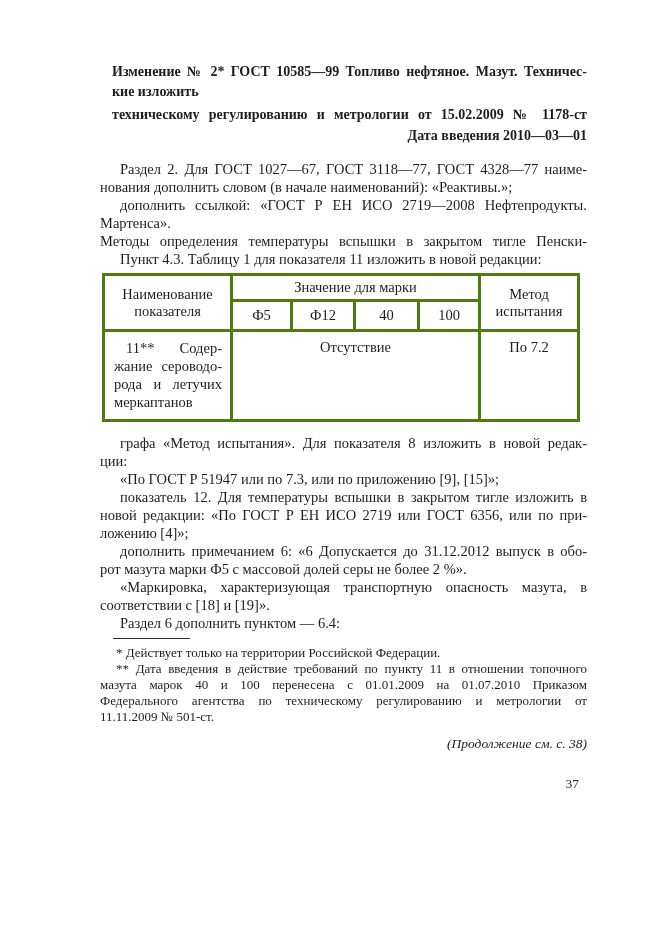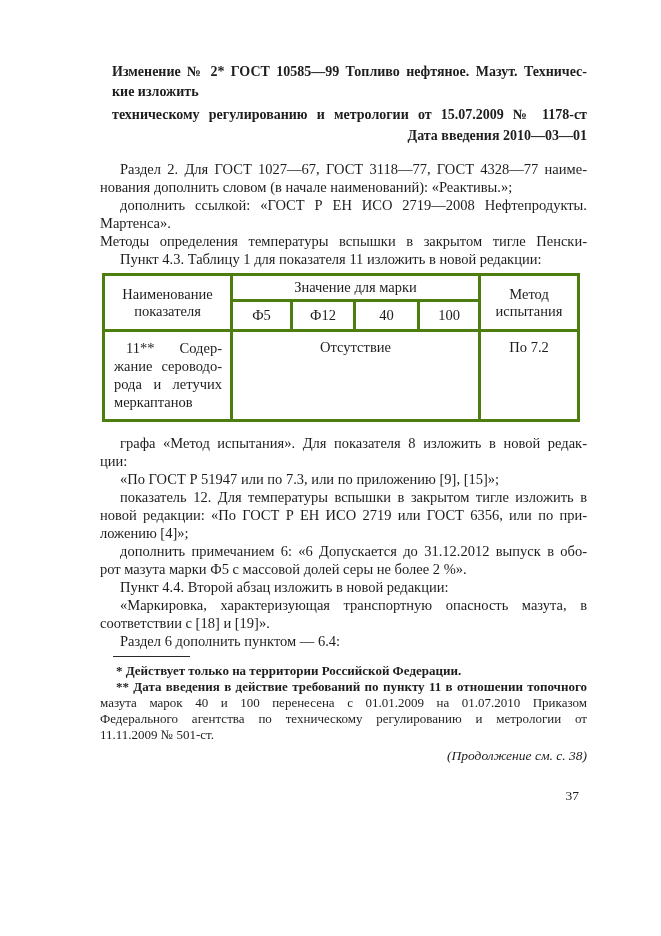--- a/index.html
+++ b/index.html
@@ -59,54 +59,54 @@
     line-height: 17px;
   }
   .c-group { text-align: center; height: 23px; vertical-align: middle; }
   .marks td { text-align: center; height: 27px; vertical-align: middle; }
   .body-row td { height: 80px; vertical-align: top; }
   .cell-name { padding: 7px 8px 0 9px !important; line-height: 18px; }
   .cell-name .ln.i { text-indent: 12px; }
   .cell-value, .cell-method { text-align: center; padding-top: 7px !important; }
 
   .footnotes { margin-top: 6px; font-size: 13px; line-height: 16px; }
-  .footnotes .ln.i { text-indent: 16px; font-weight: bold; }
+  .footnotes .ln.i { text-indent: 16px; }
   .fn-rule {
     width: 77px;
     border-top: 1px solid #2b2b2b;
     margin: 0 0 6px 13px;
     height: 0;
   }
   .continuation {
     text-align: right;
     font-style: italic;
     font-size: 13.5px;
     line-height: 17px;
-    margin-top: 4px;
+    margin-top: 10px;
   }
   .page-number {
     text-align: right;
     font-size: 13.5px;
     margin-top: 24px;
     padding-right: 8px;
   }
 </style>
 </head>
 <body>
 
 <div class="page">
   <div class="content">
 
     <div class="doc-header">
       <div>
           <div class="ln f">Изменение № 2* ГОСТ 10585—99 Топливо нефтяное. Мазут. Техничес-</div>
           <div class="ln">кие изложить</div>
         </div>
       <div class="approval">
-          <div class="ln f">техническому регулированию и метрологии от 15.07.2009 № 1178-ст</div>
+          <div class="ln f">техническому регулированию и метрологии от 15.02.2009 № 1178-ст</div>
         </div>
       <div class="date-line">Дата введения 2010—03—01</div>
     </div>
 
     <div class="body-text sec1">
         <div class="ln i f">Раздел 2. Для ГОСТ 1027—67, ГОСТ 3118—77, ГОСТ 4328—77 наиме-</div>
         <div class="ln">нования дополнить словом (в начале наименований): «Реактивы.»;</div>
         <div class="ln i f">дополнить ссылкой: «ГОСТ Р ЕН ИСО 2719—2008 Нефтепродукты.</div>
         <div class="ln">Мартенса».</div>
         <div class="ln f">Методы определения температуры вспышки в закрытом тигле Пенски-</div>
@@ -155,21 +155,20 @@
 
     <div class="body-text sec2">
         <div class="ln i f">графа «Метод испытания». Для показателя 8 изложить в новой редак-</div>
         <div class="ln">ции:</div>
         <div class="ln i">«По ГОСТ Р 51947 или по 7.3, или по приложению [9], [15]»;</div>
         <div class="ln i f">показатель 12. Для температуры вспышки в закрытом тигле изложить в</div>
         <div class="ln f">новой редакции: «По ГОСТ Р ЕН ИСО 2719 или ГОСТ 6356, или по при-</div>
         <div class="ln">ложению [4]»;</div>
         <div class="ln i f">дополнить примечанием 6: «6 Допускается до 31.12.2012 выпуск в обо-</div>
         <div class="ln">рот мазута марки Ф5 с массовой долей серы не более 2 %».</div>
-        <div class="ln i">Пункт 4.4. Второй абзац изложить в новой редакции:</div>
         <div class="ln i f">«Маркировка, характеризующая транспортную опасность мазута, в</div>
         <div class="ln">соответствии с [18] и [19]».</div>
         <div class="ln i">Раздел 6 дополнить пунктом — 6.4:</div>
       </div>
 
     <div class="footnotes">
       <div class="fn-rule"></div>
       <div>
           <div class="ln i">* Действует только на территории Российской Федерации.</div>
           <div class="ln i f">** Дата введения в действие требований по пункту 11 в отношении топочного</div>

